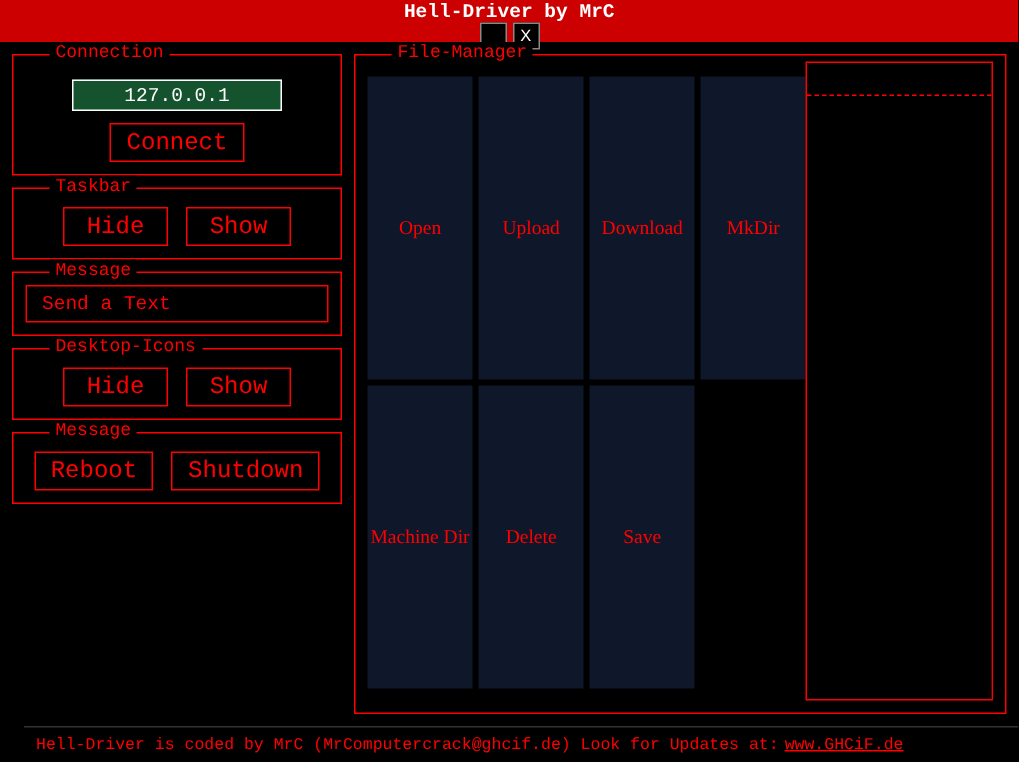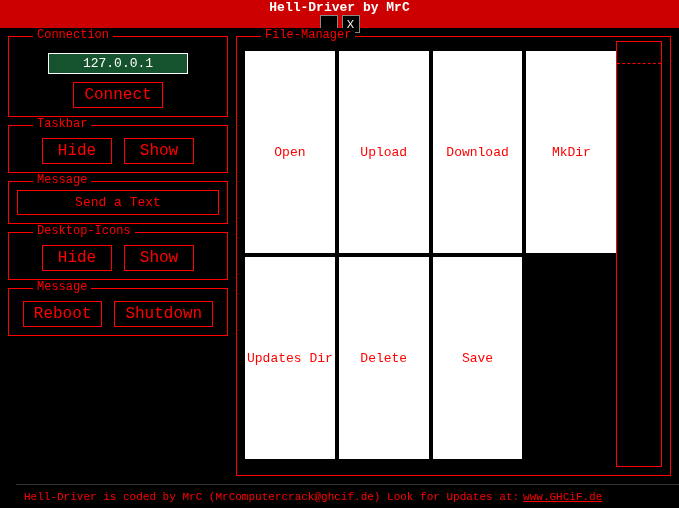--- a/index.html
+++ b/index.html
@@ -129,21 +129,21 @@
     
     .wide-btn {
       width: 100%;
       background: #000;
       border: 1px solid #ff0000;
       color: #ff0000;
       font-family: 'Courier New', Courier, monospace;
       font-size: 13px;
       padding: 4px 10px;
       cursor: pointer;
-      text-align: center;
+      text-align: left;
       margin-top: 4px;
     }
 
     
     .right-panel {
       flex: 1;
       border: 1px solid #ff0000;
       position: relative;
       display: flex;
       flex-direction: row;
@@ -156,24 +156,24 @@
 
     .file-manager-buttons {
       display: grid;
       grid-template-columns: repeat(4, 1fr);
       gap: 4px;
       padding-top: 10px;
       margin-bottom: 8px;
     }
 
     .fm-btn {
-      background: #ffffff;
+      background: #0f172a;
       border: none;
       color: #ff0000;
-      font-family: Liberation Mono, monospace;
+      font-family: Liberation Serif, serif;
       font-size: 13px;
       padding: 4px 2px;
       cursor: pointer;
       text-align: center;
     }
 
     
     .file-browser {
       flex: 1;
       border: 1px solid #ff0000;
@@ -284,21 +284,21 @@
   </div>
 
   <div class="right-panel">
     <span class="group-label">File-Manager</span>
 
     <div class="file-manager-buttons">
       <button class="fm-btn">Open</button>
       <button class="fm-btn">Upload</button>
       <button class="fm-btn">Download</button>
       <button class="fm-btn">MkDir</button>
-      <button class="fm-btn">Updates Dir</button>
+      <button class="fm-btn">Machine Dir</button>
       <button class="fm-btn">Delete</button>
       <button class="fm-btn">Save</button>
     </div>
 
     <div class="file-browser">
       <div class="file-browser-path">
         <input class="path-input" type="text" value="" style="">
       </div>
       <div class="file-list"></div>
     </div>

